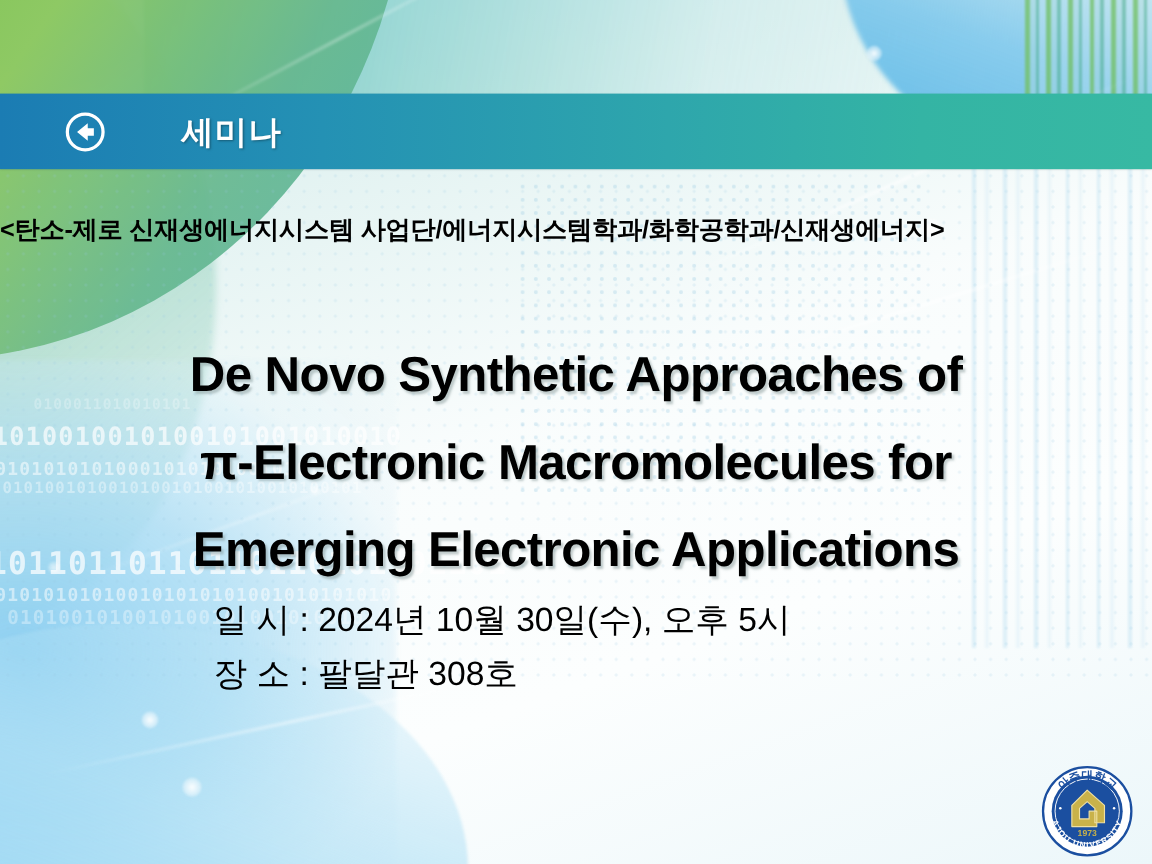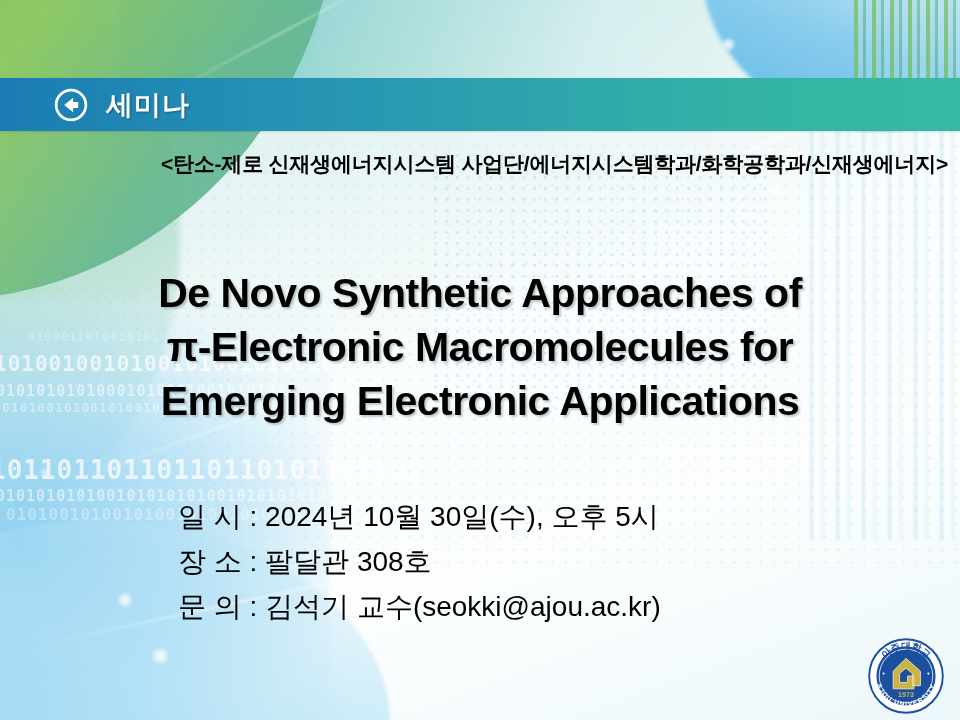--- a/index.html
+++ b/index.html
@@ -161,67 +161,69 @@
   #bokeh-2 { left: 768px; top: 182px; width: 17px; height: 17px; }
   #bokeh-3 { left: 118px; top: 593px; width: 14px; height: 14px; }
   #bokeh-4 { left: 152px; top: 648px; width: 16px; height: 16px; }
   #bokeh-5 { left: 40px;  top: 468px; width: 10px; height: 10px; opacity: 0.7; }
   #bokeh-6 { left: 258px; top: 404px; width: 9px;  height: 9px;  opacity: 0.6; }
 
   
   #header-bar {
     position: absolute;
     left: 0; top: 78px;
-    width: 960px; height: 53px;
+    width: 960px; height: 63px;
     background: linear-gradient(90deg, #1b7cb3 0%, #2491b4 28%, #2ea6ac 58%, #34b4a4 80%, #37b9a3 100%);
     display: flex;
     align-items: center;
     box-shadow: 0 1px 2px rgba(0,0,0,0.12);
+    gap: 45px;
   }
   #back-icon {
     margin-left: 54px;
     width: 34px; height: 34px;
     flex: none;
     display: block;
   }
   #header-title {
     margin-left: 18px;
     color: #ffffff;
     font-size: 27px;
     font-weight: 700;
     letter-spacing: 1px;
     text-shadow: 1px 1px 2px rgba(0,0,0,0.35);
   }
 
   
   #org-line {
     position: absolute;
-    left: 0; top: 150px;
+    left: 0; top: 177px;
     width: 948px;
-    text-align: right;
+    text-align: left;
     font-size: 21px;
     font-weight: 700;
     color: #000000;
     letter-spacing: -0.2px;
   }
 
   #title-block {
     position: absolute;
     left: 0; top: 266px;
     width: 960px;
     text-align: center;
   }
   .title-line {
     color: #000000;
     font-size: 41px;
     font-weight: 700;
     line-height: 54px;
     letter-spacing: -0.5px;
     text-shadow: 2px 2px 2px rgba(120,140,140,0.45);
     white-space: nowrap;
+    margin-top: 19px;
   }
 
   #details-block {
     position: absolute;
     left: 178px; top: 494px;
     width: 700px;
   }
   .detail-line {
     color: #000000;
     font-size: 28px;
@@ -288,21 +290,20 @@
 
   <div id="title-block">
     <div class="title-line">De Novo Synthetic Approaches of</div>
     <div class="title-line">π-Electronic Macromolecules for</div>
     <div class="title-line">Emerging Electronic Applications</div>
   </div>
 
   <div id="details-block">
     <div class="detail-line">일 시 : 2024년 10월 30일(수), 오후 5시</div>
     <div class="detail-line">장 소 : 팔달관 308호</div>
-    <div class="detail-line">문 의 : 김석기 교수(seokki@ajou.ac.kr)</div>
   </div>
 
   <svg id="seal" viewBox="0 0 100 100">
     <defs>
       <path id="arc-top" d="M 16,50 A 34,34 0 0 1 84,50" fill="none"></path>
       <path id="arc-bottom" d="M 12,50 A 38,38 0 0 0 88,50" fill="none"></path>
     </defs>
     <circle cx="50" cy="50" r="47" fill="#ffffff"></circle>
     <circle cx="50" cy="50" r="46" fill="none" stroke="#1b4fa0" stroke-width="2.4"></circle>
     <circle cx="50" cy="50" r="37" fill="#1b4fa0"></circle>

